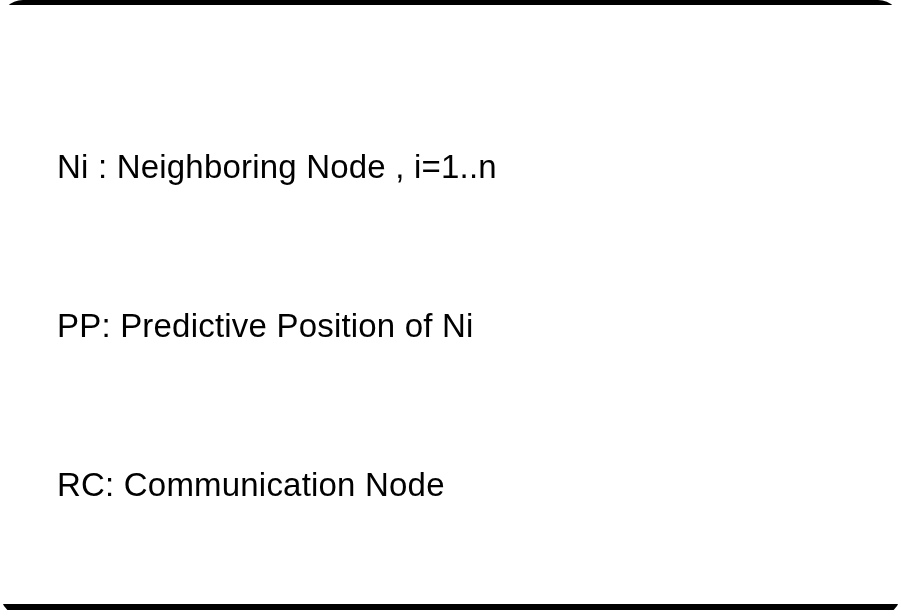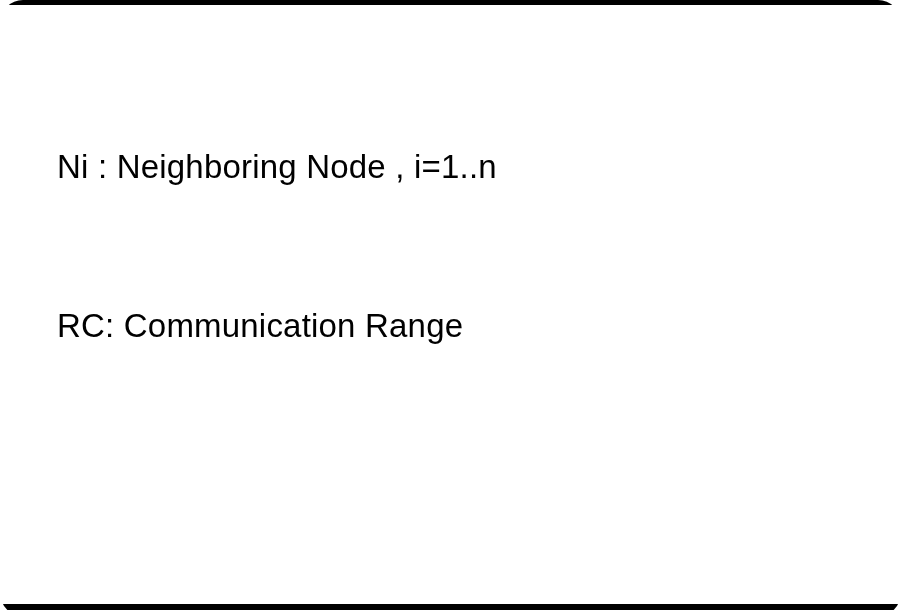--- a/index.html
+++ b/index.html
@@ -46,21 +46,22 @@
   }
 </style>
 </head>
 <body>
 
 <div class="page">
   <div class="rule rule-top"></div>
 
   <div class="code-block">
     <div class="code-line">Ni : Neighboring Node , i=1..n</div>
-    <div class="code-line">RC: Communication Range</div>
+    <div class="code-line">PP: Predictive Position of Ni</div>
+    <div class="code-line">RC: Communication Node</div>
     
     
     
     
     
     
     
     
   </div>
 

